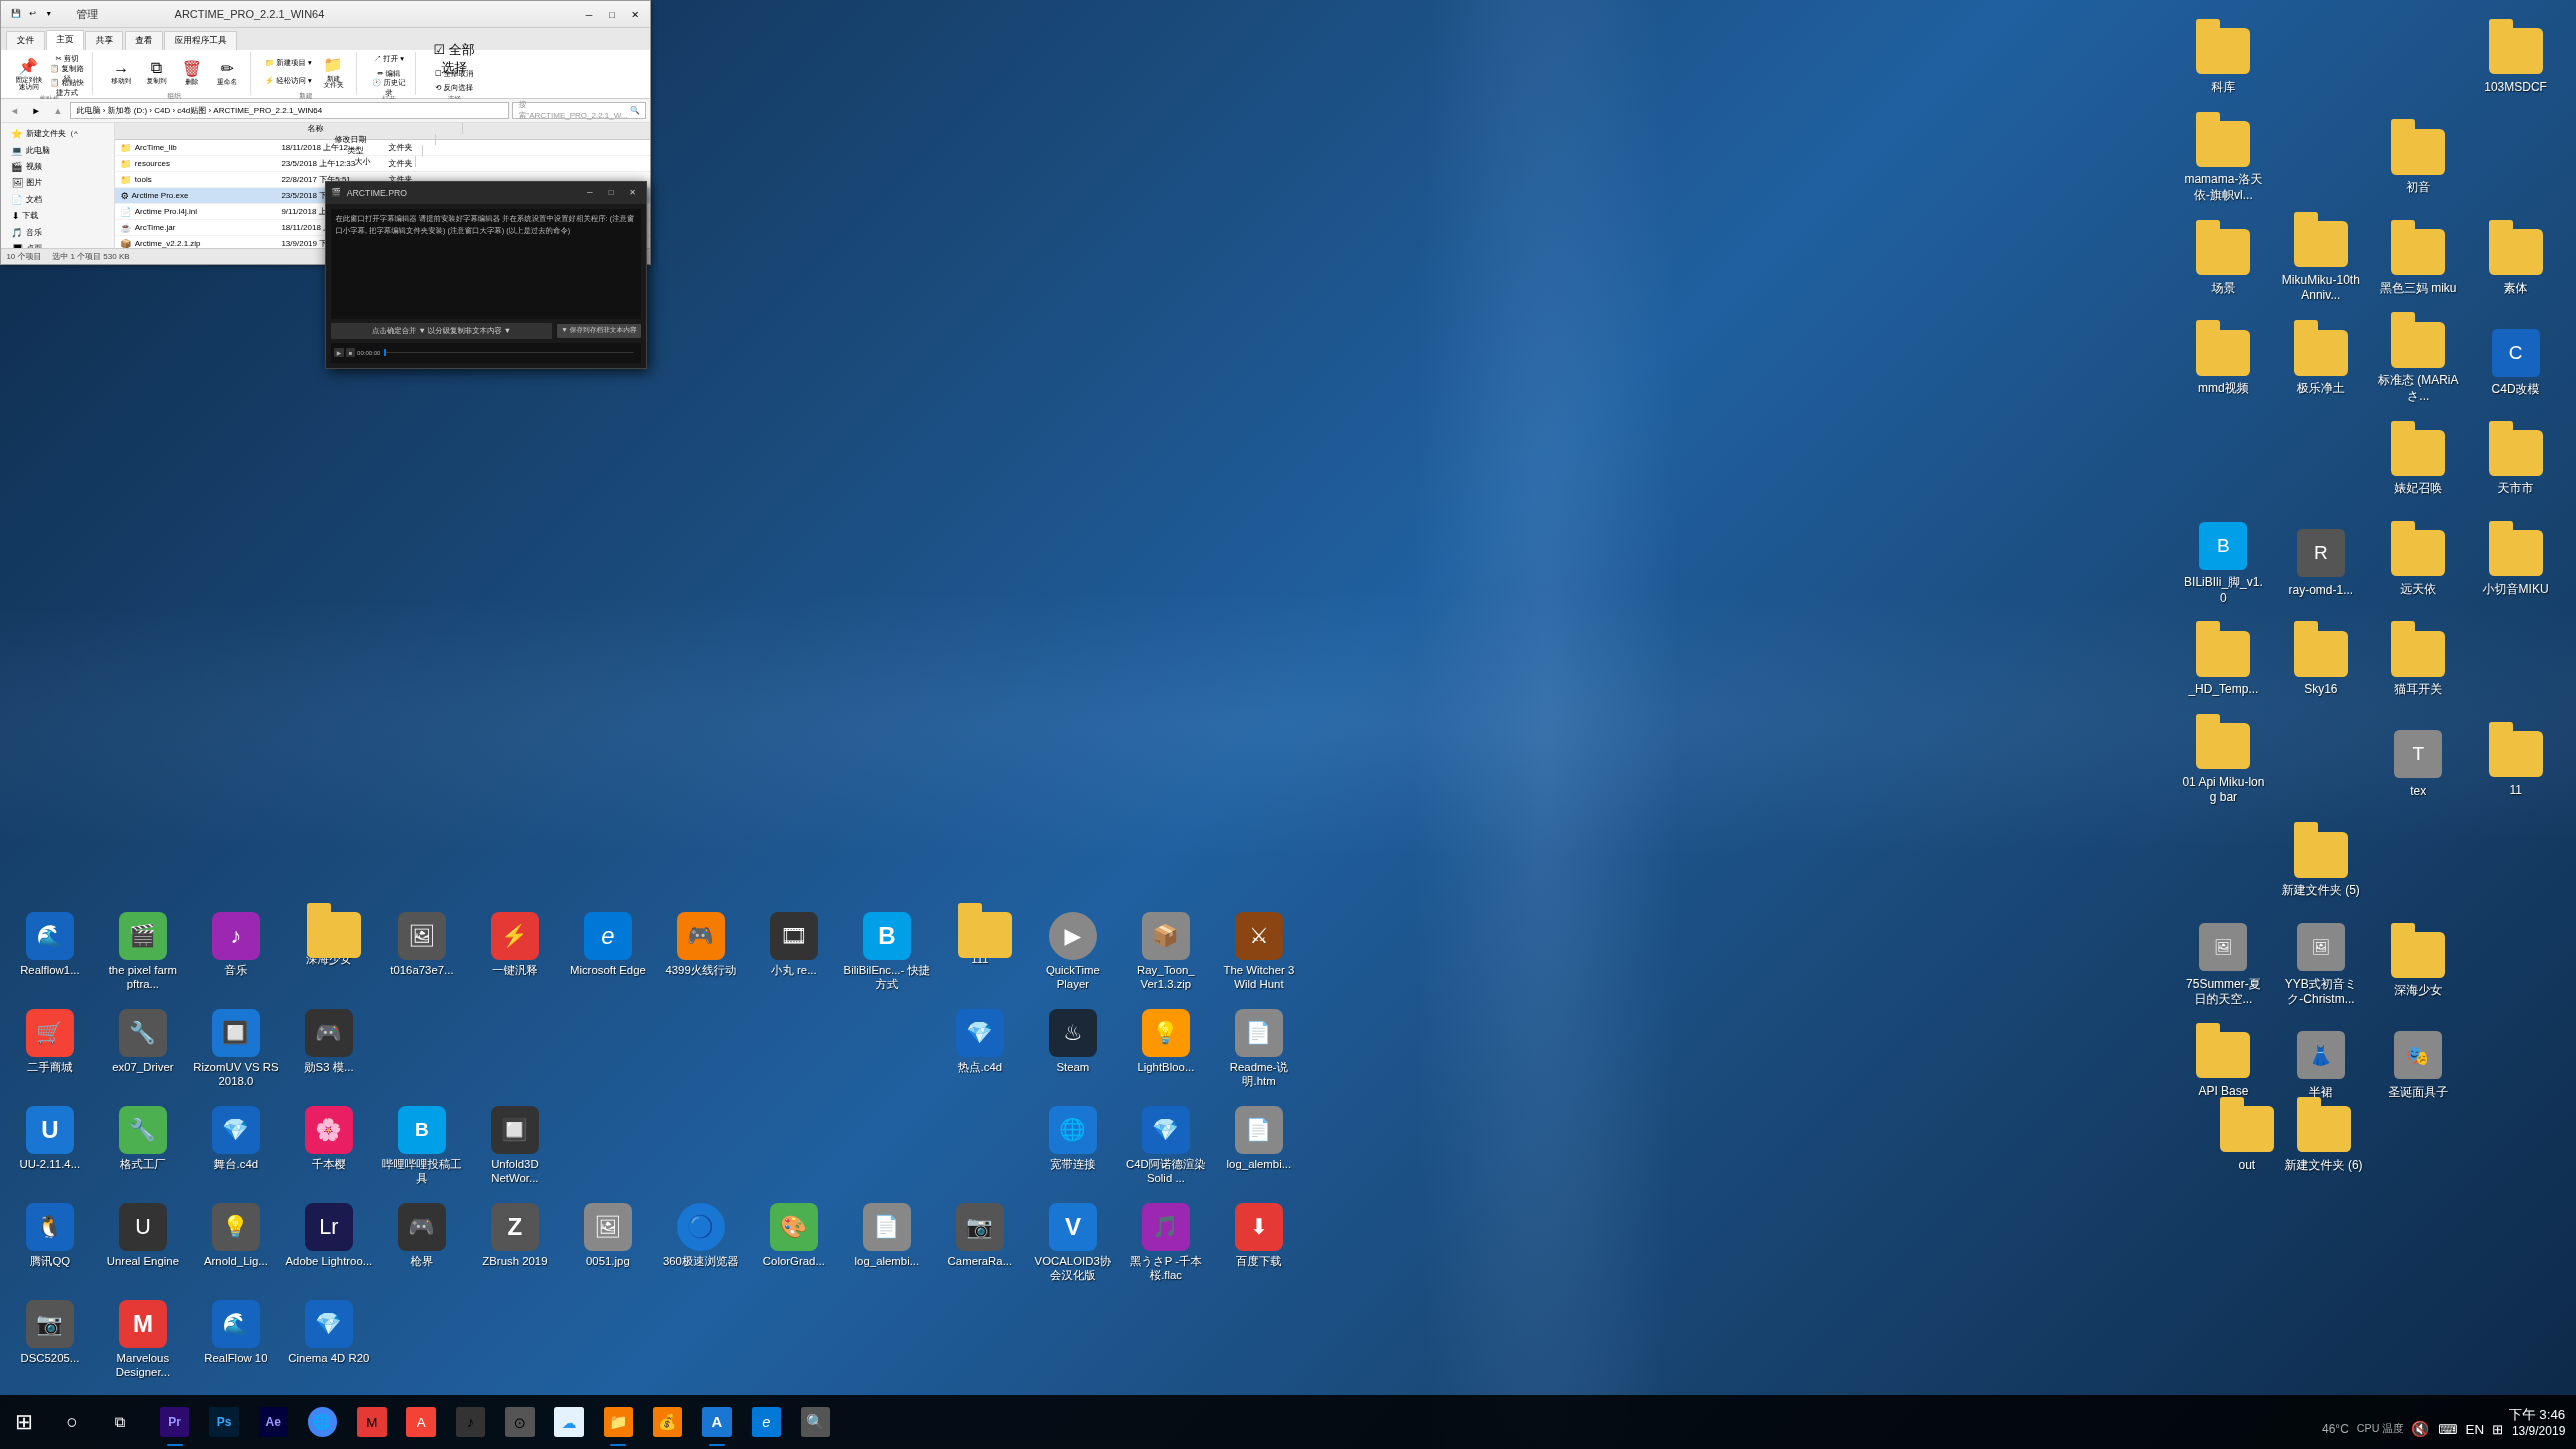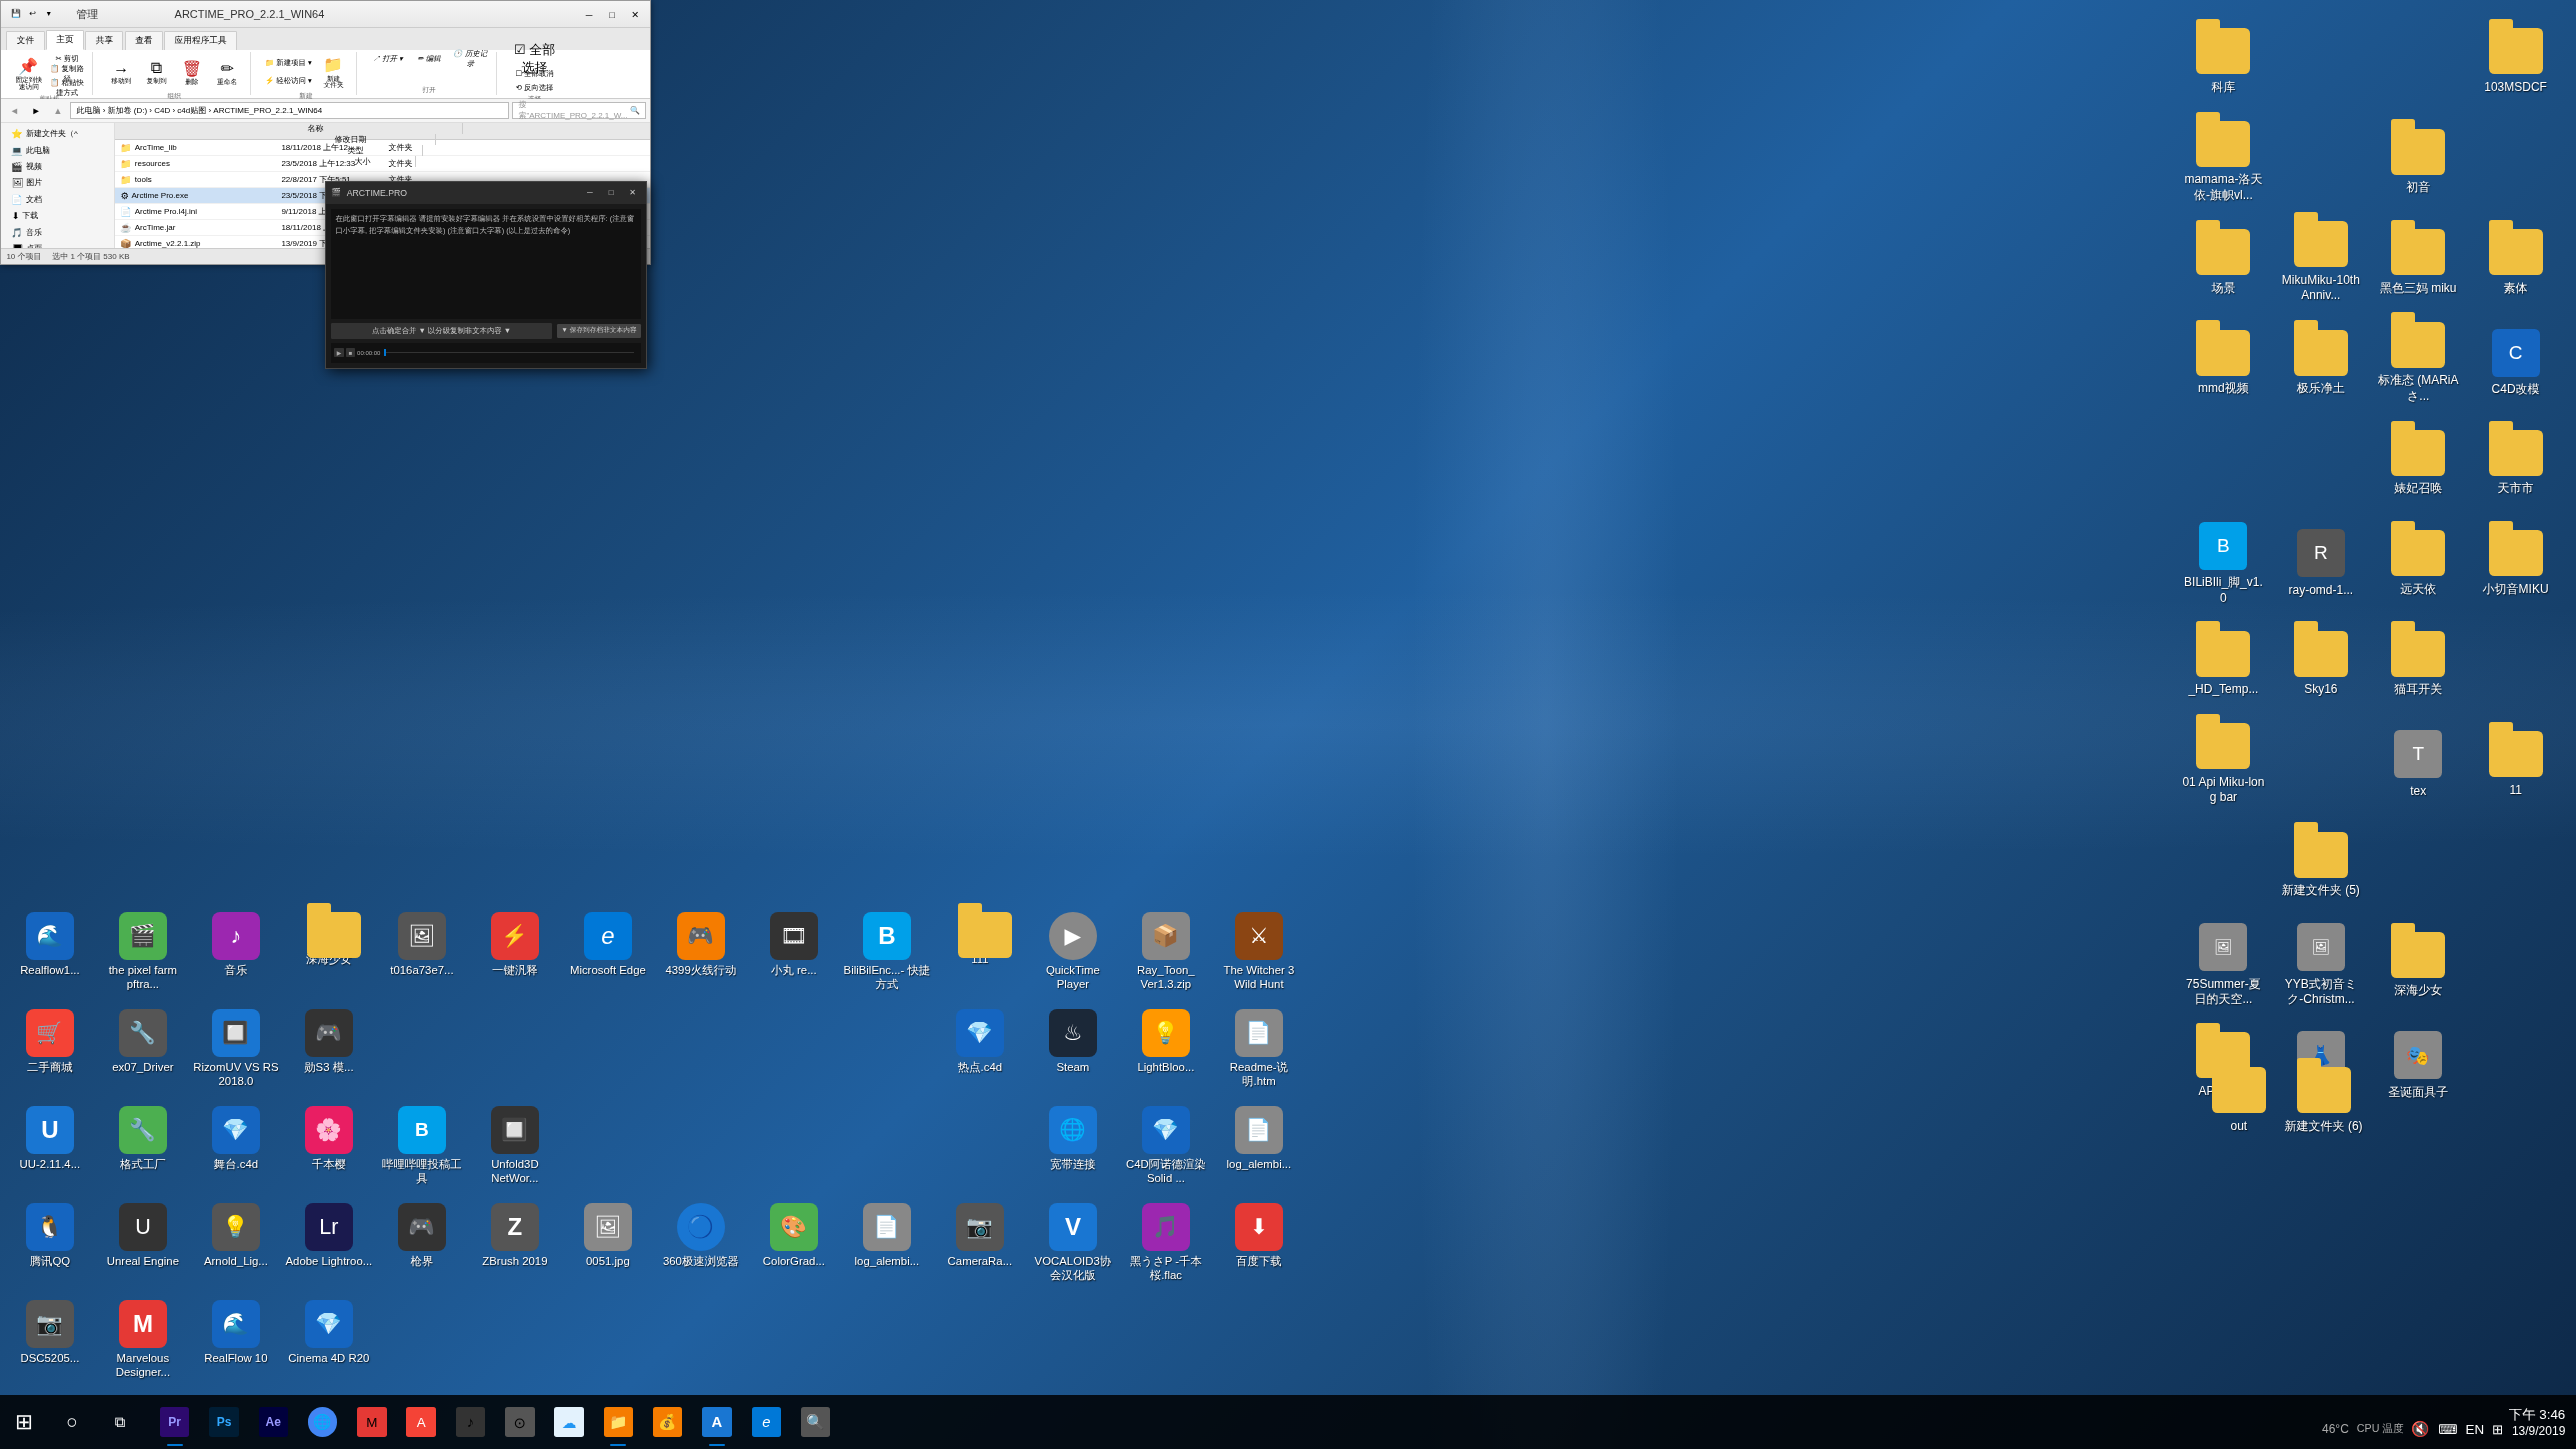--- a/index.html
+++ b/index.html
@@ -690,21 +690,21 @@
     <div style="width:48px;height:48px;background:#888;border-radius:5.4px;display:flex;align-items:center;justify-content:center;color:white;font-size:19px;">👗</div>
     <span class="desktop-icon-label">半裙</span>
   </div>
   <div class="desktop-icon">
     <div style="width:48px;height:48px;background:#888;border-radius:5.4px;display:flex;align-items:center;justify-content:center;color:white;font-size:19px;">🎭</div>
     <span class="desktop-icon-label">圣诞面具子</span>
   </div>
   <div style="width:94px;height:97px;"></div>
 </div>
 
-<div style="position:absolute; top:1062px; right:208px; display:flex; gap:8px; z-index:10;">
+<div style="position:absolute; top:1101px; right:208px; display:flex; gap:0; z-index:10;">
   <div class="desktop-icon">
     <div class="folder-icon"></div>
     <span class="desktop-icon-label">out</span>
   </div>
   <div class="desktop-icon">
     <div class="folder-icon"></div>
     <span class="desktop-icon-label">新建文件夹 (6)</span>
   </div>
 </div>
 
@@ -784,21 +784,21 @@
           <div class="ribbon-large-btn">
             <div class="ribbon-large-btn-icon">📁</div>
             <div class="ribbon-btn-label">新建<br>文件夹</div>
           </div>
         </div>
         <div class="ribbon-group-label">新建</div>
       </div>
 
       <div class="ribbon-group">
         <div class="ribbon-group-buttons">
-          <div style="display:flex;flex-direction:row;gap:1.3px;font-style:italic;">
+          <div style="display:flex;flex-direction:column;gap:1.3px;">
             <div class="ribbon-btn" style="height:13.4px;width:40px;font-size:7.4px;">↗ 打开 ▾</div>
             <div class="ribbon-btn" style="height:13.4px;width:40px;font-size:7.4px;">✏ 编辑</div>
             <div class="ribbon-btn" style="height:13.4px;width:40px;font-size:7.4px;">🕐 历史记录</div>
           </div>
         </div>
         <div class="ribbon-group-label">打开</div>
       </div>
 
       <div class="ribbon-group" style="border-right:none;">
         <div class="ribbon-group-buttons">

